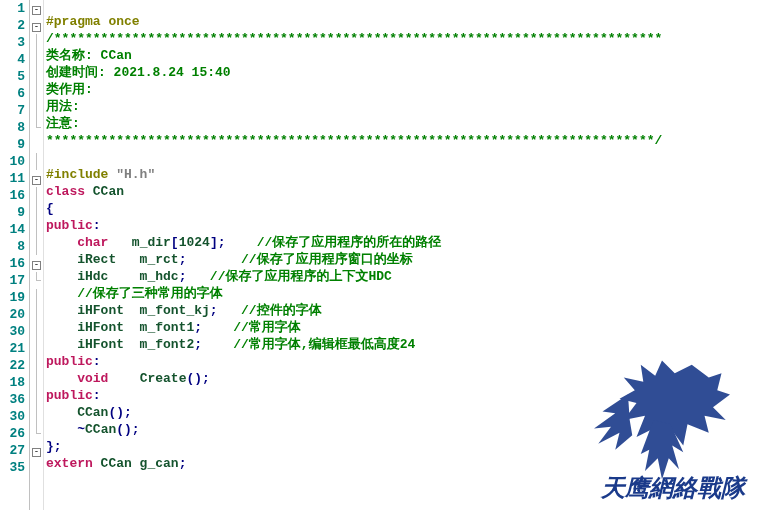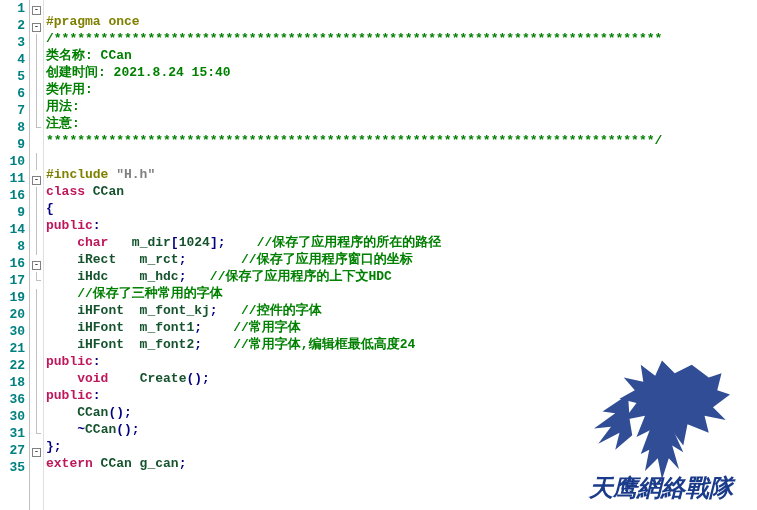--- a/index.html
+++ b/index.html
@@ -93,21 +93,21 @@
       position: absolute;
       right: 10px;
       bottom: 5px;
       width: 170px;
       height: 170px;
       pointer-events: none;
     }
     .watermark svg { width: 100%; height: 100%; }
     .wm-text {
       position: absolute;
-      right: 24px;
+      right: 12px;
       bottom: 6px;
       font-family: 'KaiTi', 'STKaiti', serif;
       font-size: 24px;
       font-weight: bold;
       color: #1a3a8a;
       font-style: italic;
       pointer-events: none;
     }
   </style>
 </head>
@@ -133,21 +133,21 @@
       <div class="ln">16</div>
       <div class="ln">17</div>
       <div class="ln">19</div>
       <div class="ln">20</div>
       <div class="ln">30</div>
       <div class="ln">21</div>
       <div class="ln">22</div>
       <div class="ln">18</div>
       <div class="ln">36</div>
       <div class="ln">30</div>
-      <div class="ln">31</div>
+      <div class="ln">26</div>
       <div class="ln">27</div>
       <div class="ln">35</div>
     </div>
   <div class="fold-col">
       <div class="fc"><span class="fold-box">-</span></div>
       <div class="fc"><span class="fold-box">-</span></div>
       <div class="fc">
         <span class="fold-line"></span>
       </div>
       <div class="fc">

